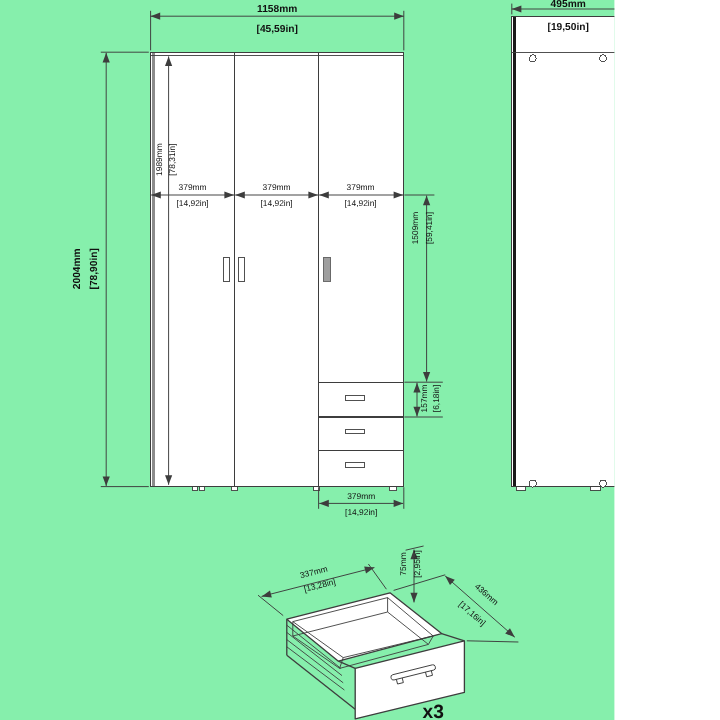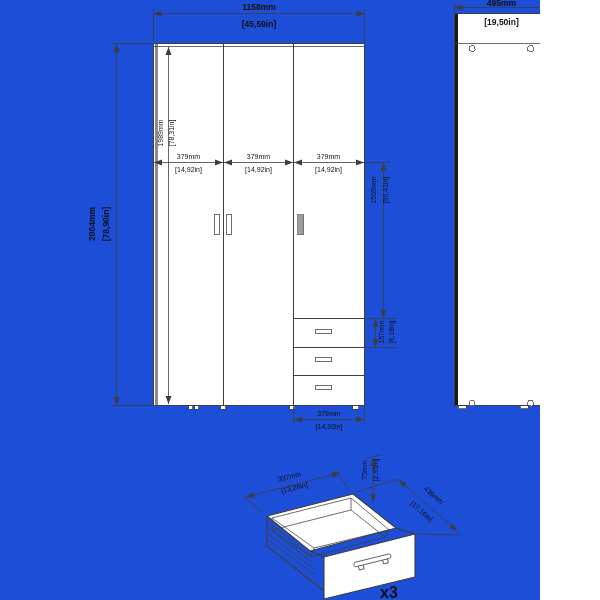--- a/index.html
+++ b/index.html
@@ -1,16 +1,16 @@
 <!DOCTYPE html>
 <html><head>
 <meta charset="utf-8">
 <style>
   html,body{margin:0;padding:0;background:#fff;}
-  .stage{width:512px;height:600px;background:#1d4ed8;position:relative;overflow:hidden;padding-left:28px;}
+  .stage{width:512px;height:600px;background:#86efac;position:relative;overflow:hidden;}
   svg{display:block;}
   .dim-txt{font-family:"Liberation Sans",sans-serif;font-size:7px;fill:#111;}
   .dim-txt-b{font-family:"Liberation Sans",sans-serif;font-size:8.5px;font-weight:bold;fill:#111;}
   .qty-txt{font-family:"Liberation Sans",sans-serif;font-size:16px;font-weight:bold;fill:#111;}
   .ln{stroke:#3d3d3d;stroke-width:1.1;fill:none;}
   .lnthin{stroke:#3d3d3d;stroke-width:0.75;fill:none;}
   .dim{stroke:#3d3d3d;stroke-width:0.8;fill:none;}
   .fillw{fill:#fff;}
 </style>
 </head>

